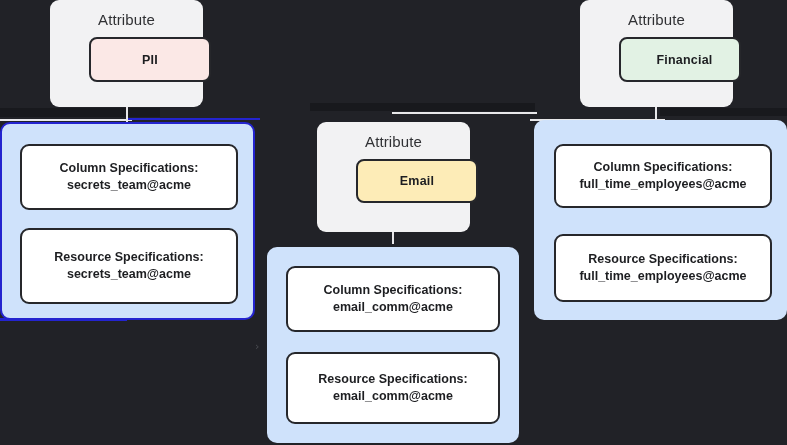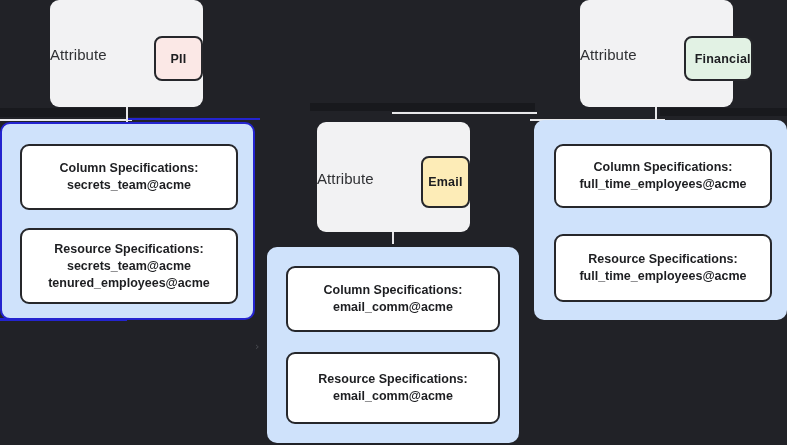--- a/index.html
+++ b/index.html
@@ -19,21 +19,21 @@
     height: 445px;
     background: #212227;
   }
 
   
   .attribute-card {
     position: absolute;
     background: #f2f2f3;
     border-radius: 9px;
     display: flex;
-    flex-direction: row;
+    flex-direction: column;
     align-items: center;
     justify-content: flex-start;
     padding-top: 10px;
     z-index: 6;
   }
   .attribute-title {
     font-size: 15px;
     line-height: 19px;
     color: #303134;
     font-weight: 400;
@@ -135,21 +135,20 @@
   <div class="spec-group selected" style="left:0px; top:122px; width:255px; height:198px;">
 
     <div class="spec-box" style="left:18px; top:20px; width:218px; height:66px;">
       <div class="spec-line">Column Specifications:</div>
       <div class="spec-line">secrets_team@acme</div>
     </div>
 
     <div class="spec-box" style="left:18px; top:104px; width:218px; height:76px;">
       <div class="spec-line">Resource Specifications:</div>
       <div class="spec-line">secrets_team@acme</div>
-      <div class="spec-line">tenured_employees@acme</div>
     </div>
   </div>
   <div class="hi-line" style="left:0px; top:318px; width:127px; height:3px;"></div>
   <div class="hi-line" style="left:128px; top:118px; width:132px; height:2px;"></div>
 
   <div class="spec-group" style="left:267px; top:247px; width:252px; height:196px;">
 
     <div class="spec-box" style="left:19px; top:19px; width:214px; height:66px;">
       <div class="spec-line">Column Specifications:</div>
       <div class="spec-line">email_comm@acme</div>
@@ -176,21 +175,21 @@
 
   <div class="attribute-card" style="left:50px; top:0px; width:153px; height:107px;">
     <div class="attribute-title">Attribute</div>
     <div class="attribute-chip" style="width:122px; height:45px; background:#fbe8e6;">
       <span>PII</span>
     </div>
   </div>
 
   <div class="attribute-card" style="left:317px; top:122px; width:153px; height:110px;">
     <div class="attribute-title">Attribute</div>
-    <div class="attribute-chip" style="width:122px; height:52px; background:#fdecb7;">
+    <div class="attribute-chip" style="width:122px; height:44px; background:#fdecb7;">
       <span>Email</span>
     </div>
   </div>
 
   <div class="attribute-card" style="left:580px; top:0px; width:153px; height:107px;">
     <div class="attribute-title">Attribute</div>
     <div class="attribute-chip" style="width:122px; height:45px; background:#e2f2e4;padding-left:9px;">
       <span>Financial</span>
     </div>
   </div>

